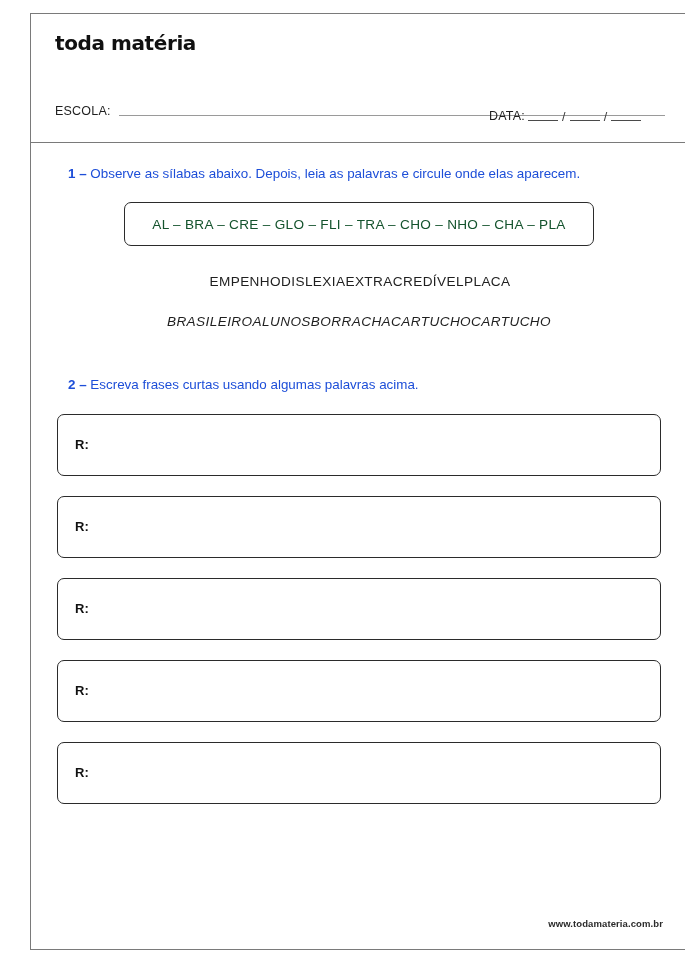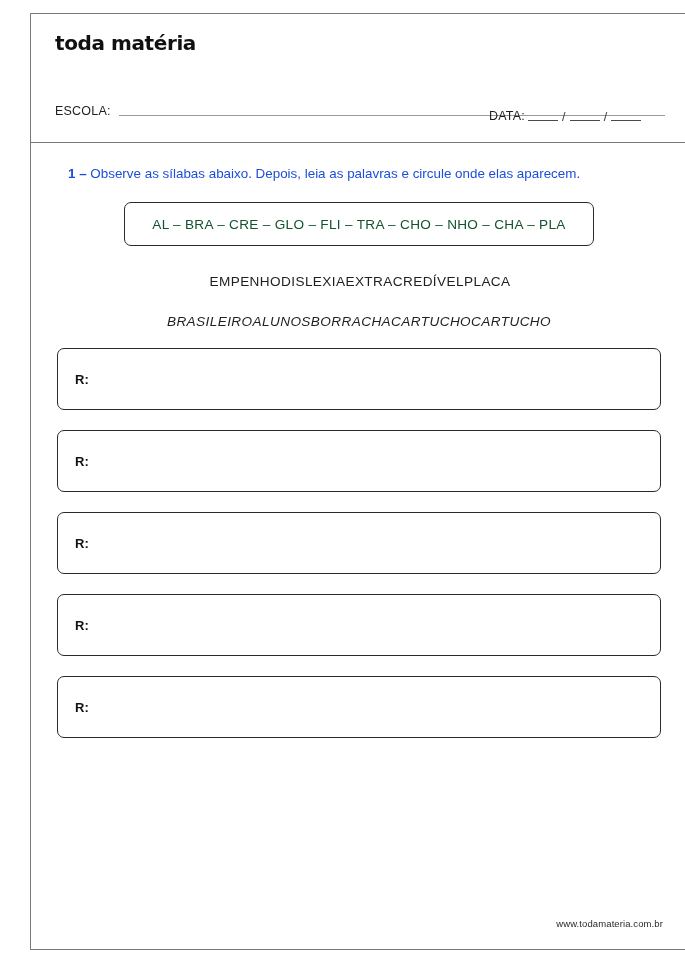--- a/index.html
+++ b/index.html
@@ -158,21 +158,21 @@
     font-weight: 700;
     padding-left: 17px;
     color: #111;
   }
 
   .footer {
     position: absolute;
     right: 24px;
     bottom: 20px;
     font-size: 9.5px;
-    font-weight: 400;
+    font-weight: 700;
     letter-spacing: 0.1px;
     color: #2b2b2b;
   }
 </style>
 </head>
 <body>
 
 <div class="page">
 
   <div class="header">
@@ -216,20 +216,24 @@
     </div>
 
     <div class="word-row" id="word-row-1">
       <span>BRASILEIRO</span>
       <span>ALUNOS</span>
       <span>BORRACHA</span>
       <span>CARTUCHO</span>
       <span>CARTUCHO</span>
     </div>
 
+    <div class="question question-2">
+      <span class="num">2 –</span>
+      <span>Escreva frases curtas usando algumas palavras acima.</span>
+    </div>
 
     <div class="answers">
       <div class="answer-box">
         <span class="r-label">R:</span>
       </div>
       <div class="answer-box">
         <span class="r-label">R:</span>
       </div>
       <div class="answer-box">
         <span class="r-label">R:</span>

